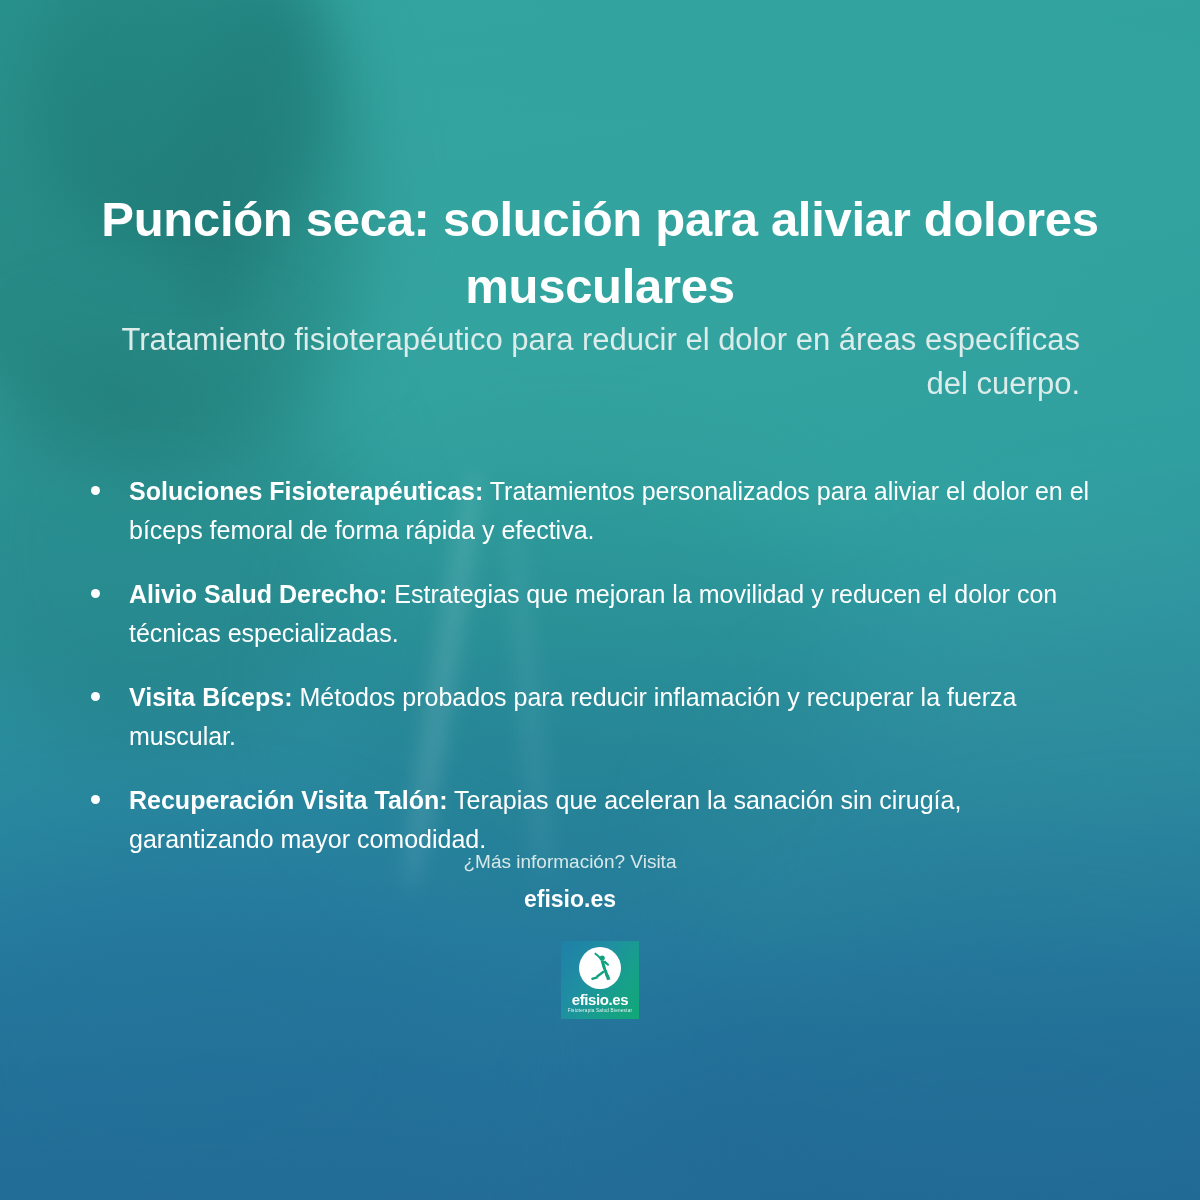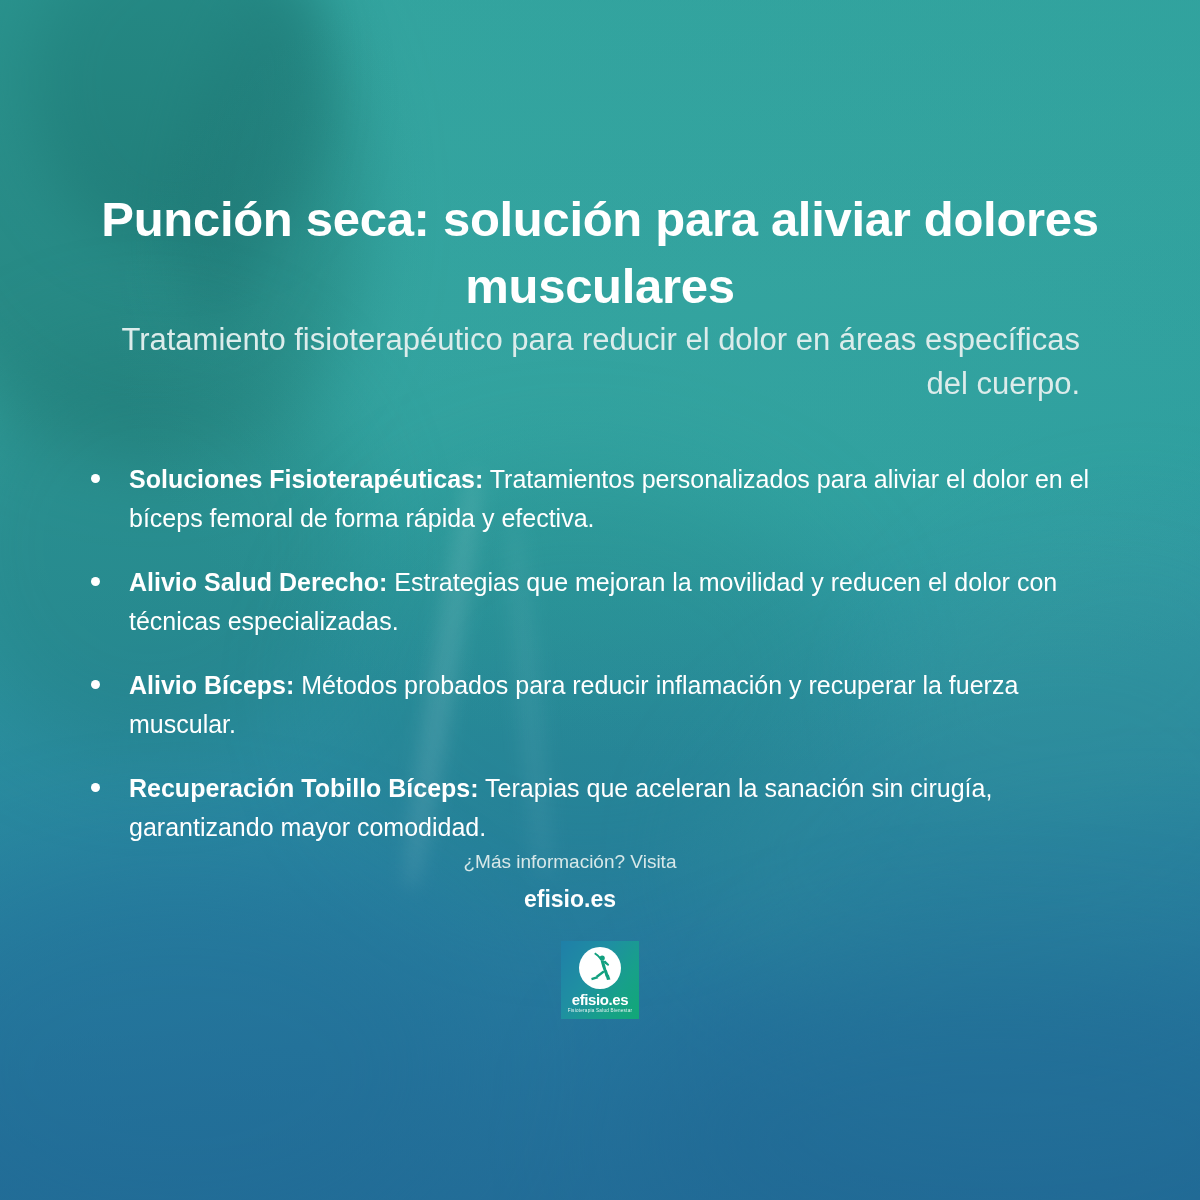--- a/index.html
+++ b/index.html
@@ -166,21 +166,21 @@
     text-align: right;
     color: #dceceb;
     font-size: 31px;
     font-weight: normal;
     line-height: 1.42;
   }
 
   .bullets {
     position: absolute;
     left: 85px;
-    top: 460px;
+    top: 472px;
     width: 1010px;
   }
   .bullet-row {
     position: relative;
     padding-left: 44px;
     margin-bottom: 25px;
     color: #ffffff;
     font-size: 25px;
     line-height: 1.56;
   }
@@ -292,26 +292,26 @@
         <span class="bullet-lead">Soluciones Fisioterapéuticas:</span><span> Tratamientos personalizados para aliviar el dolor en el bíceps femoral de forma rápida y efectiva.</span>
       </div>
 
       <div class="bullet-row">
         <span class="bullet-dot"></span>
         <span class="bullet-lead">Alivio Salud Derecho:</span><span> Estrategias que mejoran la movilidad y reducen el dolor con técnicas especializadas.</span>
       </div>
 
       <div class="bullet-row">
         <span class="bullet-dot"></span>
-        <span class="bullet-lead">Alivio Bíceps:</span><span> Métodos probados para reducir inflamación y recuperar la fuerza muscular.</span>
+        <span class="bullet-lead">Visita Bíceps:</span><span> Métodos probados para reducir inflamación y recuperar la fuerza muscular.</span>
       </div>
 
       <div class="bullet-row">
         <span class="bullet-dot"></span>
-        <span class="bullet-lead">Recuperación Tobillo Bíceps:</span><span> Terapias que aceleran la sanación sin cirugía, garantizando mayor comodidad.</span>
+        <span class="bullet-lead">Recuperación Visita Talón:</span><span> Terapias que aceleran la sanación sin cirugía, garantizando mayor comodidad.</span>
       </div>
 
     </div>
 
     <div class="cta">
       <div class="cta-line1">¿Más información? Visita</div>
       <div class="cta-line2">efisio.es</div>
     </div>
 
     <div class="logo">

